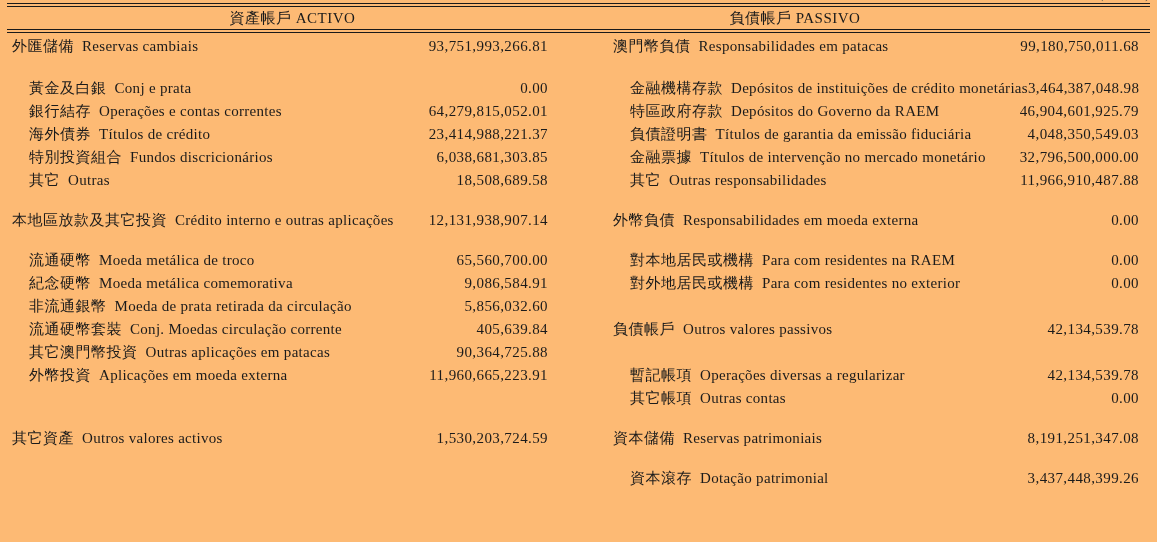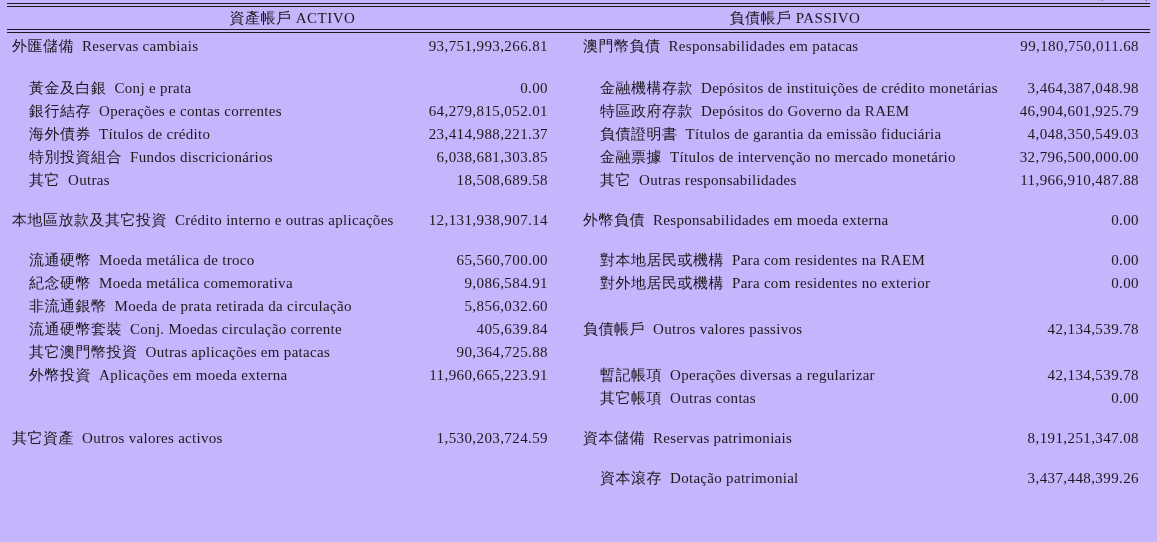--- a/index.html
+++ b/index.html
@@ -1,19 +1,19 @@
 <!DOCTYPE html>
 <html><head>
 <meta charset="utf-8">
 <style>
   html,body { margin:0; padding:0; background:#ffffff; }
   .page {
     position:relative;
     width:1157px; height:542px;
-    background:#c4b5fd;
+    background:#fdba74;
     color:#1b1b1b;
     font-family:"Liberation Serif","DejaVu Serif",serif;
     font-size:15px;
     overflow:hidden;
   }
   .clipped-frag {
     position:absolute; top:0; left:1072px; width:78px; height:3px;
     overflow:hidden; text-align:right; color:#555;
   }
   .clipped-frag span { display:block; margin-top:-15px; font-size:14px; }
@@ -21,21 +21,21 @@
   .dbl {
     height:2px;
     border-top:1.6px solid #1a1a1a;
     border-bottom:1.6px solid #1a1a1a;
   }
   .hdr-row { display:flex; height:22px; align-items:center; }
   .hdr-cell { white-space:nowrap; letter-spacing:0.5px; }
   .hdr-left  { width:571px; text-align:center; }
   .hdr-right { flex:1; text-align:center; padding-right:138px; }
   .rows { margin-top:2px; }
-  .r { display:flex; height:23px; line-height:23px; }
+  .r { display:flex; height:23px; line-height:23px;gap:30px; }
   .spacer { width:100%; }
   .cell { display:flex; min-width:0; }
   .cell-l { width:571px; }
   .cell-r { flex:1; }
   .lbl { white-space:nowrap; }
   .ind0 { padding-left:5px; }
   .ind1 { padding-left:22px; }
   .zh { margin-right:8px; letter-spacing:0.5px; }
   .pt { letter-spacing:0.3px; }
   .amt { margin-left:auto; white-space:nowrap; letter-spacing:0.4px; }

